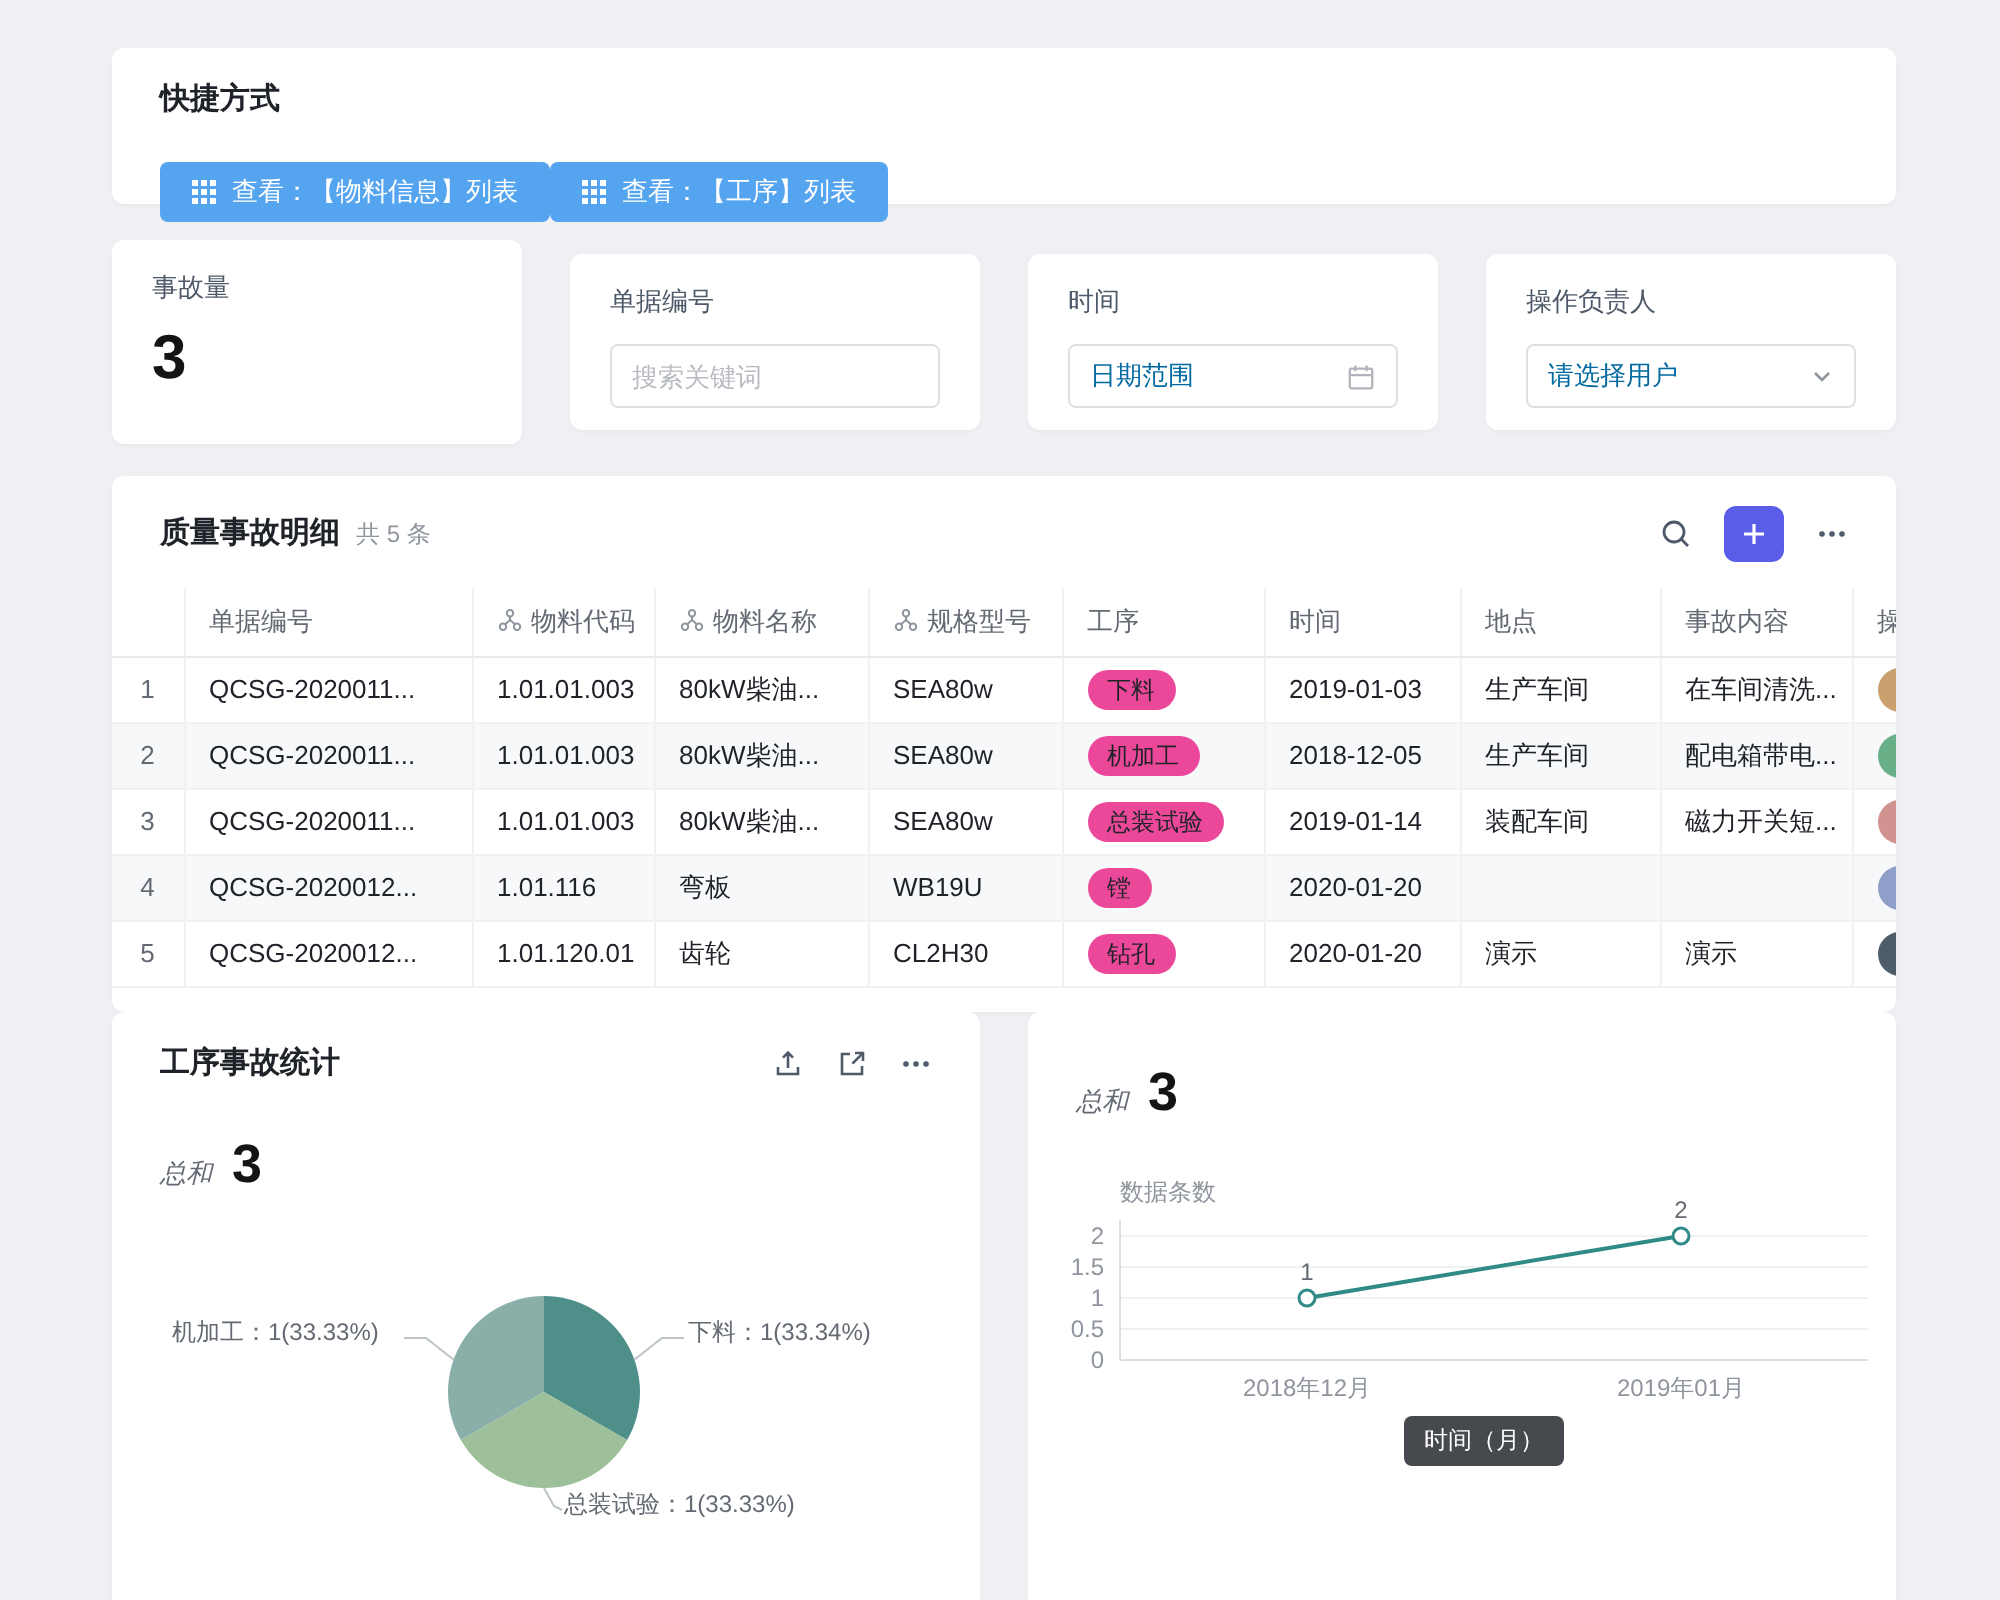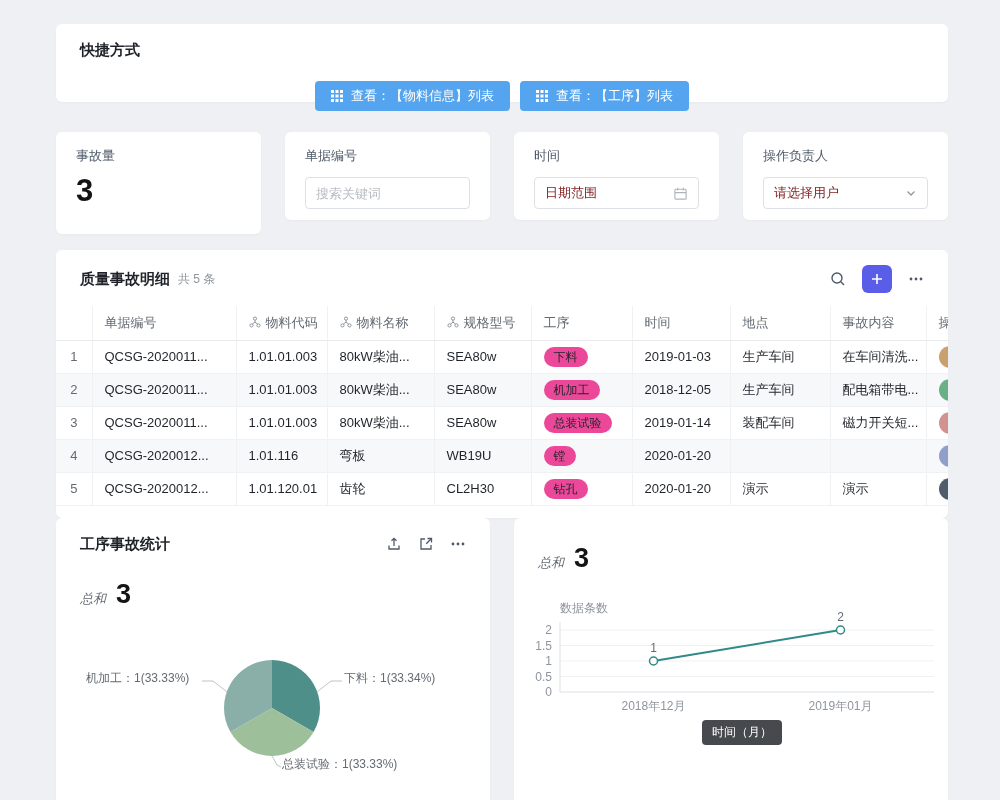--- a/index.html
+++ b/index.html
@@ -9,46 +9,46 @@
     font-family: "Liberation Sans", "DejaVu Sans", sans-serif;
     font-size: 13px;
     color: #1f2329;
   }
   .page { padding: 24px 52px 0 56px; display: flex; flex-direction: column; }
   .card { background: #fff; border-radius: 6px; box-shadow: 0 1px 2px rgba(31,35,41,.03); }
 
   
   .shortcuts-card { height: 78px; padding: 16px 24px; margin-bottom: 18px; }
   .card-title { font-size: 15px; font-weight: 600; color: #1f2329; line-height: 20px; }
-  .shortcut-buttons { display: flex; gap: 10px; margin-top: 21px; justify-content: center; }
+  .shortcut-buttons { display: flex; margin-top: 21px; }
   .shortcut-btn {
     display: inline-flex; align-items: center; gap: 8px;
     height: 30px; padding: 0 16px; border: none; border-radius: 4px;
     background: #55a4ef; color: #fff; font-size: 13px; cursor: pointer;
     font-family: inherit; white-space: nowrap;
   }
   .shortcut-btn svg { flex: 0 0 auto; }
 
   
-  .filter-row { display: flex; gap: 24px; align-items: flex-start; margin-bottom: 16px; margin-top: 12px; }
+  .filter-row { display: flex; gap: 24px; align-items: center; margin-bottom: 16px; }
   .filter-card { flex: 1; padding: 15px 20px; height: 88px; }
   .stat-card { height: 102px; }
   .filter-label { font-size: 13px; color: #4e5969; line-height: 18px; }
   .stat-value { font-size: 31px; font-weight: 700; color: #141414; margin-top: 8px; line-height: 36px; }
   .fake-input {
     margin-top: 12px; height: 32px; border: 1px solid #dee0e3; border-radius: 4px;
     display: flex; align-items: center; justify-content: space-between;
     padding: 0 10px; background: #fff; position: relative;
   }
   .fake-input input {
     border: none; outline: none; width: 100%; font-size: 13px; color: #1f2329;
     font-family: inherit; background: transparent;
   }
   .fake-input input::placeholder { color: #b8bcc2; }
-  .placeholder-text { color: #7f1d1d; font-size: 13px; }
+  .placeholder-text { color: #0369a1; font-size: 13px; }
   .input-icon { flex: 0 0 auto; margin-left: 6px; display: inline-flex; }
 
   
   .table-card { height: 268px; margin-bottom: 0; overflow: hidden; }
   .table-header-bar { display: flex; align-items: center; padding: 15px 24px 13px; }
   .table-count { font-size: 12px; color: #8f959e; margin-left: 8px; }
   .header-actions { margin-left: auto; display: flex; align-items: center; gap: 16px; }
   .icon-btn { background: none; border: none; cursor: pointer; display: inline-flex; padding: 0; }
   .add-btn {
     width: 30px; height: 28px; border: none; border-radius: 6px; background: #5a5de8;

